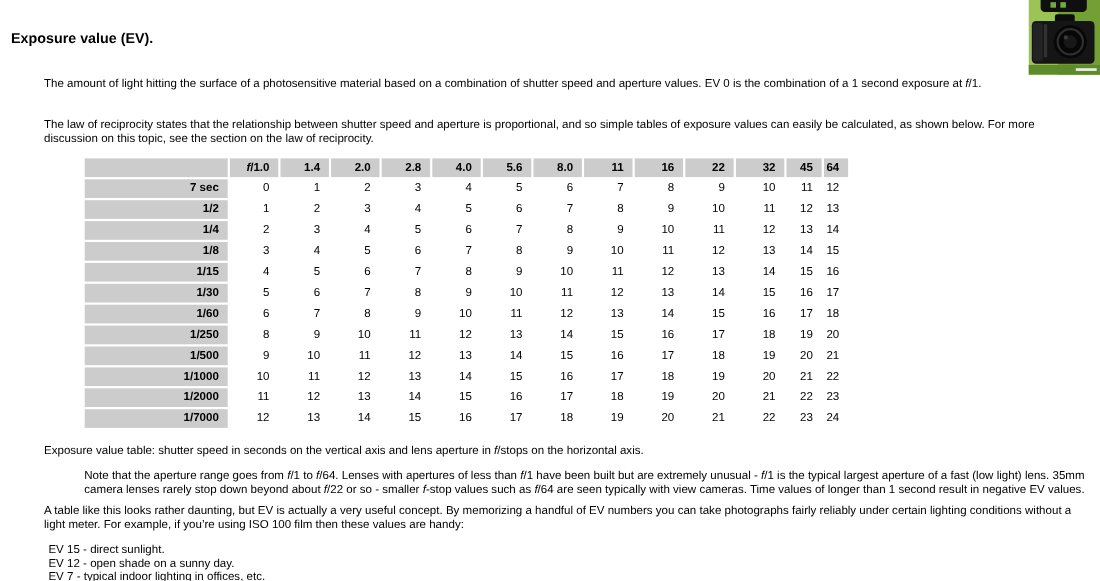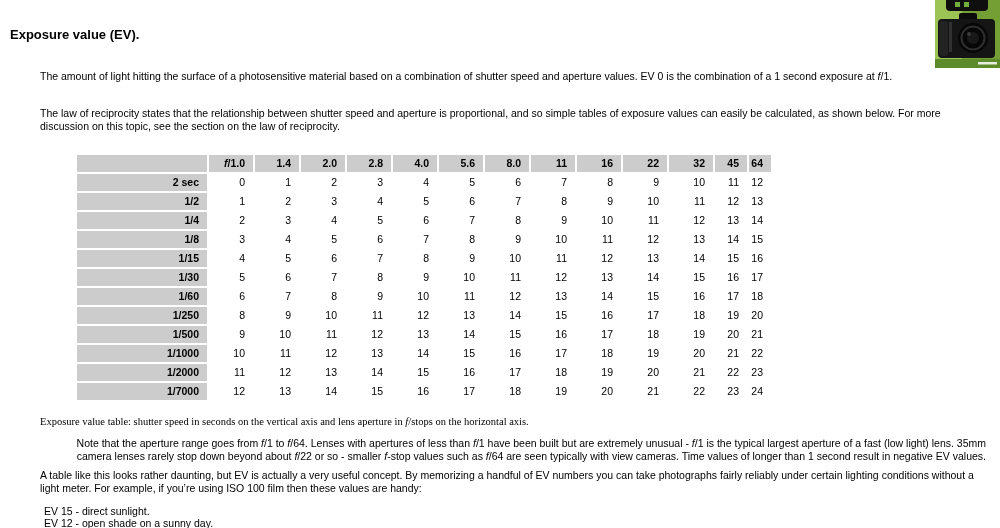--- a/index.html
+++ b/index.html
@@ -6,25 +6,25 @@
   body{
     width:1000px;height:528px;background:#ffffff;color:#000000;
     font-family:"Liberation Sans","DejaVu Sans",sans-serif;font-size:10.5px;
     position:relative;overflow:hidden;
   }
   .it{font-style:italic;}
   h1.page-title{font-size:13px;font-weight:bold;margin:27px 0 0 10px;}
   p.para{margin:0 14px 0 40px;line-height:13px;}
   p.p1{margin-top:28px;}
   p.p2{margin-top:24px;}
-  p.caption{margin-top:13px;font-family:Liberation Serif, serif;}
+  p.caption{margin-top:13px;}
   p.note{margin-top:9px;text-align:right;}
   p.outro{margin-top:6px;}
   table.ev-table{
-    margin:20px 0 0 75px;border-collapse:separate;border-spacing:2px;
+    margin:9px 0 0 75px;border-collapse:separate;border-spacing:2px;
     font-size:10.5px;
   }
   .ev-table th{
     background:var(--table-grey,#cccccc);font-weight:bold;text-align:right;
     padding:1px 8px 1px 2px;height:15px;line-height:15px;white-space:nowrap;
   }
   .ev-table td{
     background:#ffffff;text-align:right;padding:1px 8px 1px 2px;
     height:15px;line-height:15px;white-space:nowrap;
   }
@@ -94,21 +94,21 @@
         <th><span>11</span></th>
         <th><span>16</span></th>
         <th><span>22</span></th>
         <th><span>32</span></th>
         <th><span>45</span></th>
         <th><span>64</span></th>
       </tr>
     </thead>
     <tbody>
       <tr>
-        <th>2 sec</th>
+        <th>7 sec</th>
         <td>0</td>
         <td>1</td>
         <td>2</td>
         <td>3</td>
         <td>4</td>
         <td>5</td>
         <td>6</td>
         <td>7</td>
         <td>8</td>
         <td>9</td>

